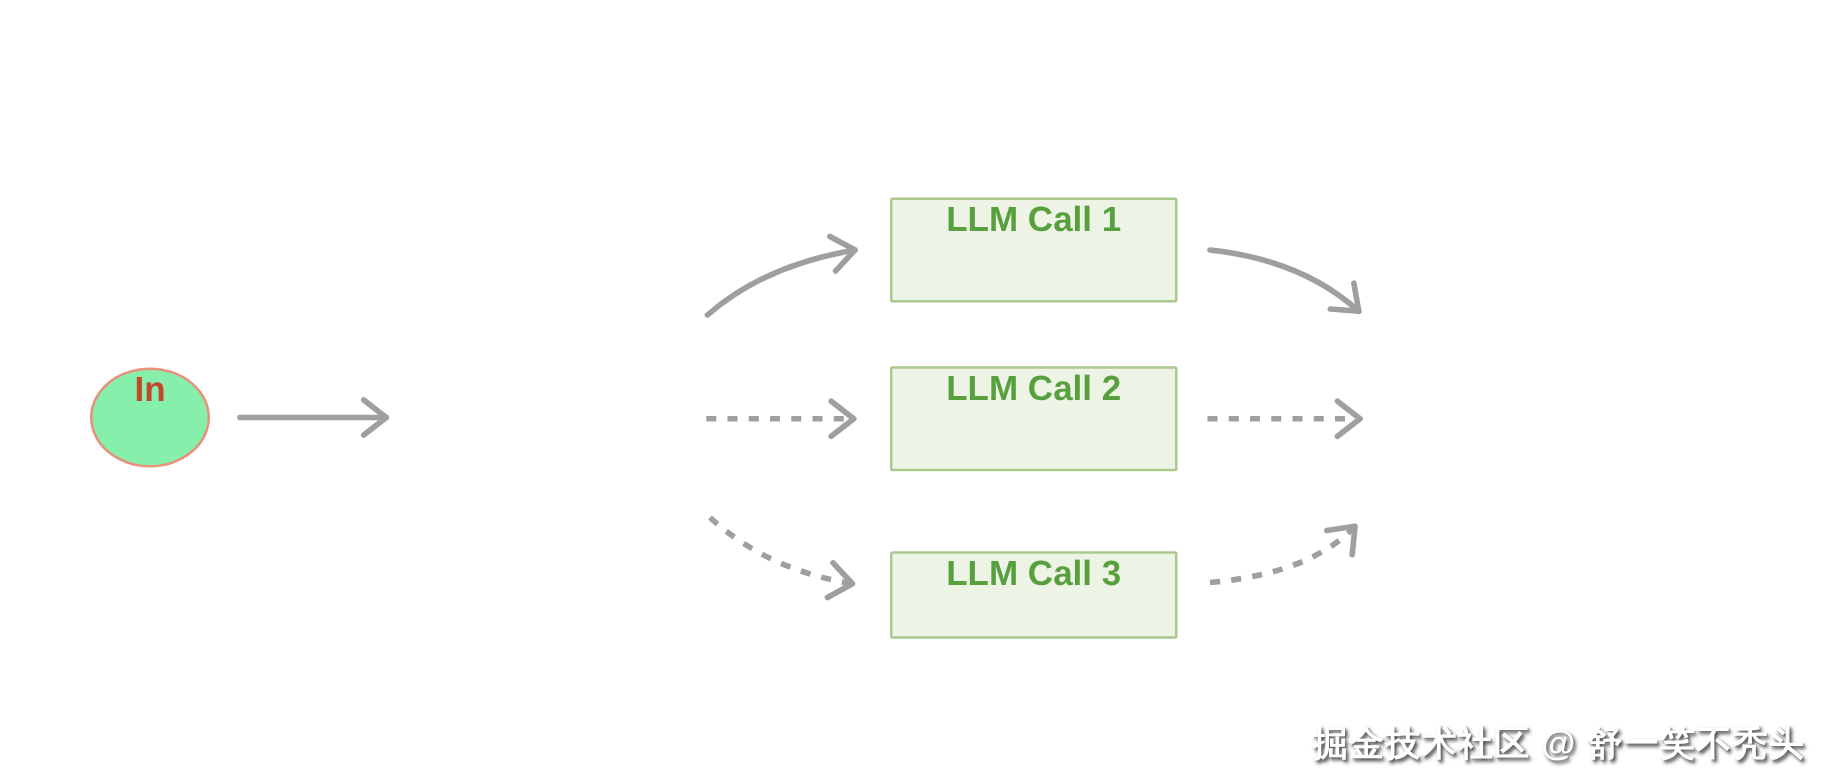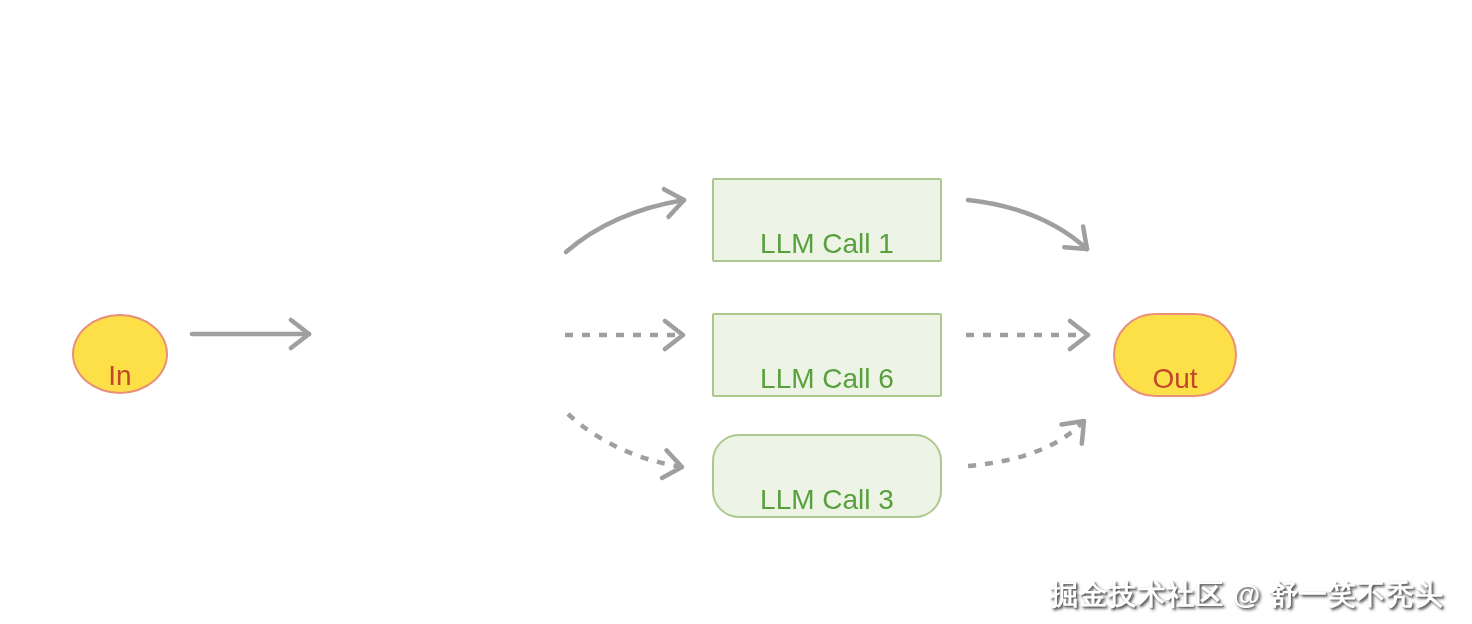--- a/index.html
+++ b/index.html
@@ -15,53 +15,52 @@
     overflow: hidden;
   }
   .edges-svg {
     position: absolute;
     left: 0; top: 0;
     width: 1472px; height: 624px;
   }
   .node {
     position: absolute;
     display: flex;
-    align-items: flex-end;
+    align-items: flex-start;
     justify-content: center;
     text-align: center;
-    font-weight: normal;
-    margin-top: 20px;
+    font-weight: bold;
   }
   .node-green {
     background: #edf4e6;
     border: 2px solid #abc98d;
     color: #58a03d;
     font-size: 28px;
     border-radius: 2px;
   }
   .node-pink {
-    background: #fde047;
+    background: #86efac;
     border: 2px solid #e9907a;
     color: #c0472a;
     font-size: 28px;
   }
   .node-in {
     left: 72px; top: 294px;
     width: 96px; height: 80px;
     border-radius: 50%;
   }
   .node-router {
     left: 337px; top: 271px;
     width: 205px; height: 126px;
     line-height: 1.35;
     padding: 0 18px;
   }
   .node-call1 { left: 712px; top: 158px; width: 230px; height: 84px; }
   .node-call2 { left: 712px; top: 293px; width: 230px; height: 84px; }
-  .node-call3 { left: 712px; top: 414px; width: 230px; height: 84px; border-radius: 27px; }
+  .node-call3 { left: 712px; top: 441px; width: 230px; height: 70px; }
   .node-out {
     left: 1113px; top: 293px;
     width: 124px; height: 84px;
     border-radius: 42px;
   }
   .watermark {
     position: absolute;
     right: 28px;
     bottom: 10px;
     font-size: 28px;
@@ -102,26 +101,23 @@
   <div class="node node-pink node-in">
     <span>In</span>
   </div>
 
 
   <div class="node node-green node-call1">
     <span>LLM Call 1</span>
   </div>
 
   <div class="node node-green node-call2">
-    <span>LLM Call 6</span>
+    <span>LLM Call 2</span>
   </div>
 
   <div class="node node-green node-call3">
     <span>LLM Call 3</span>
   </div>
 
-  <div class="node node-pink node-out">
-    <span>Out</span>
-  </div>
 
   <div class="watermark">掘金技术社区 @ 舒一笑不秃头</div>
 
 </div>
 
 </body></html>

